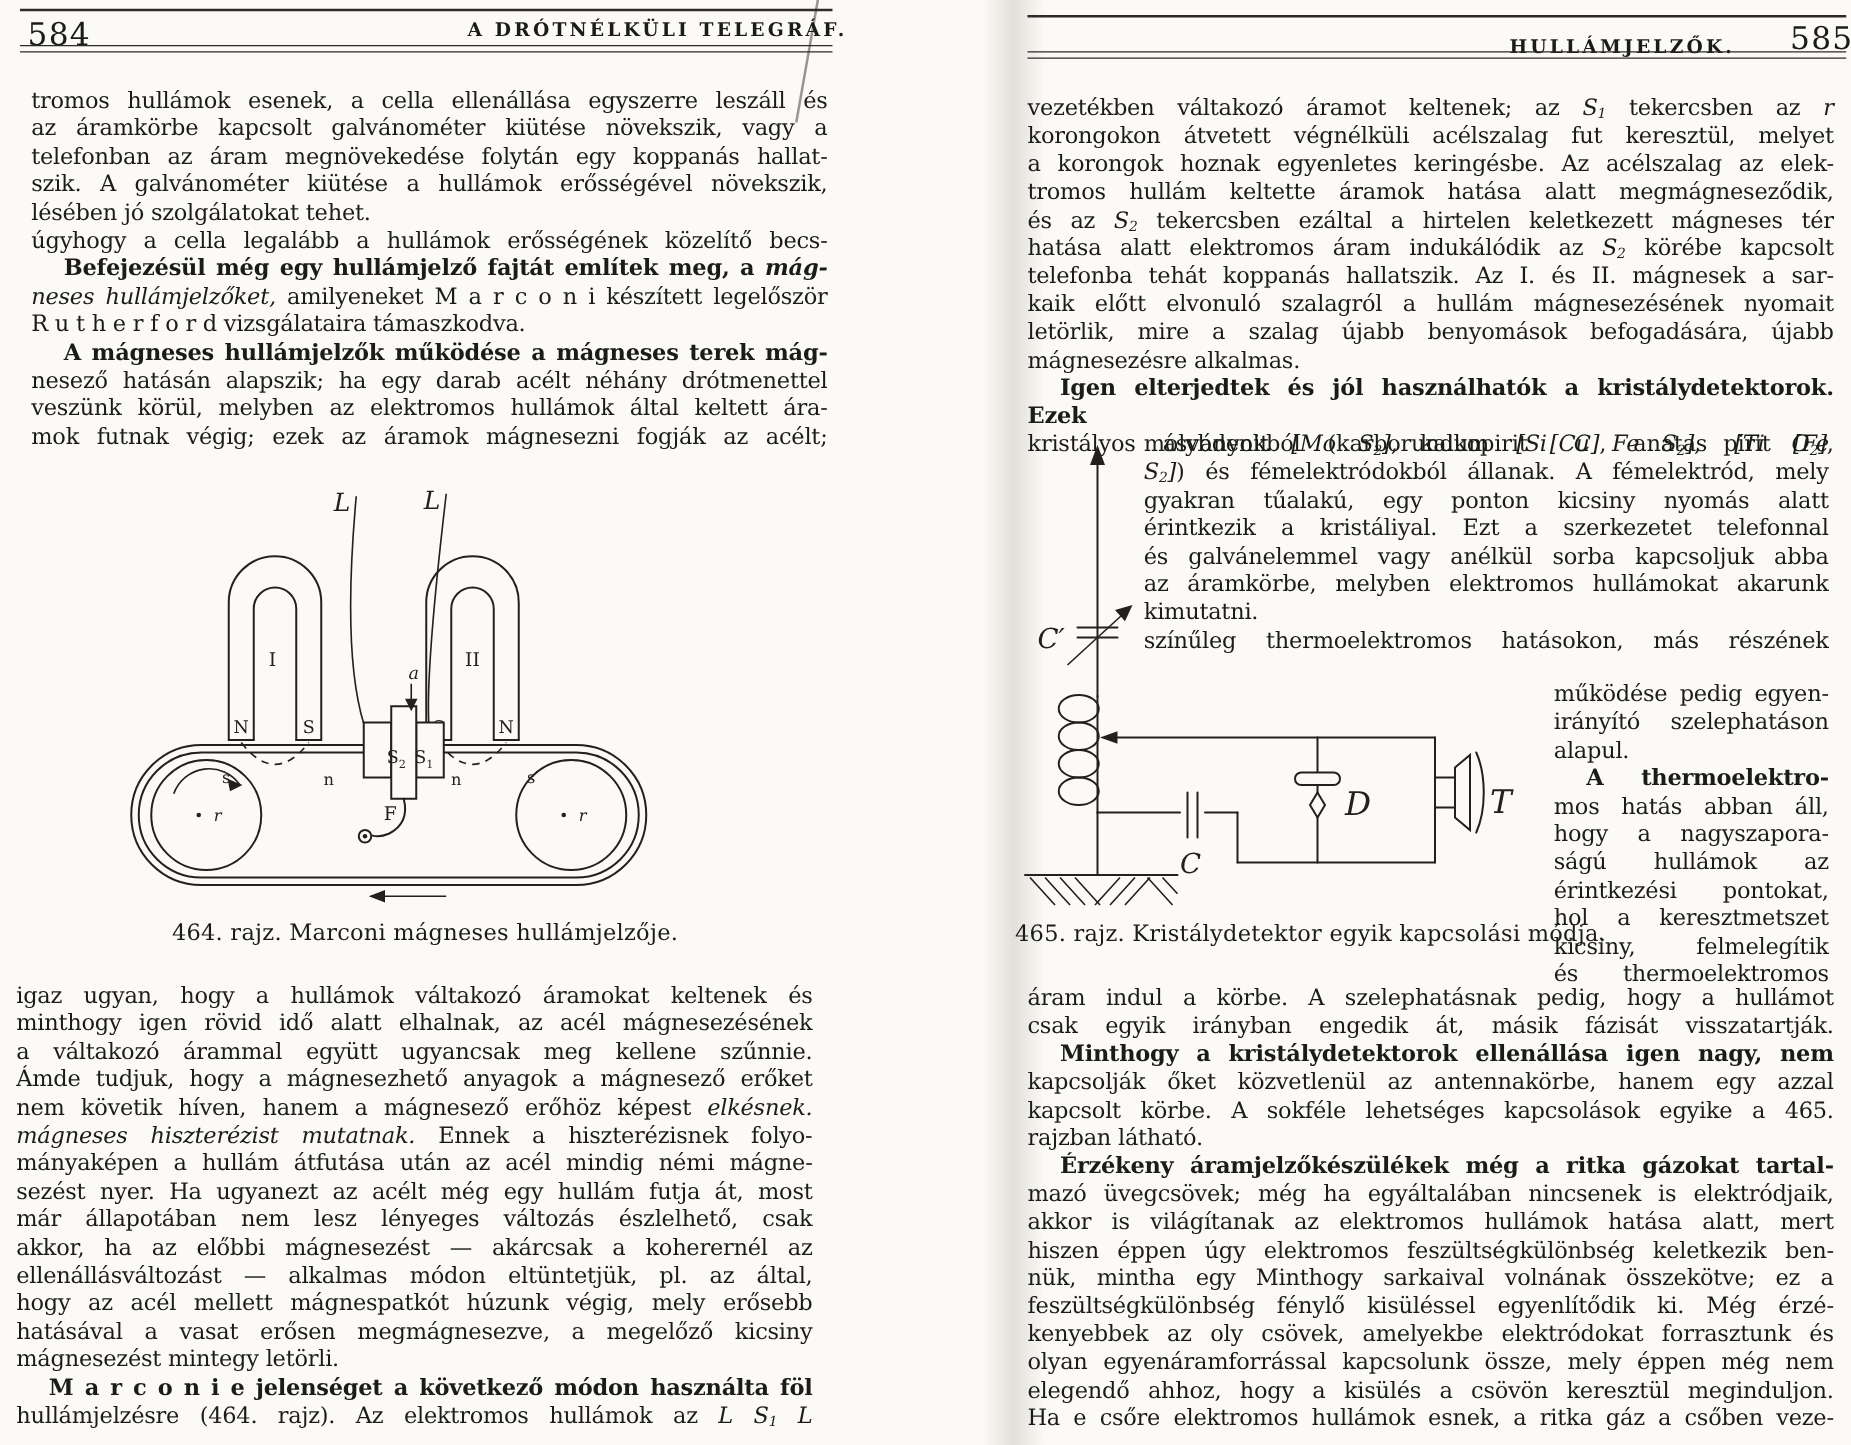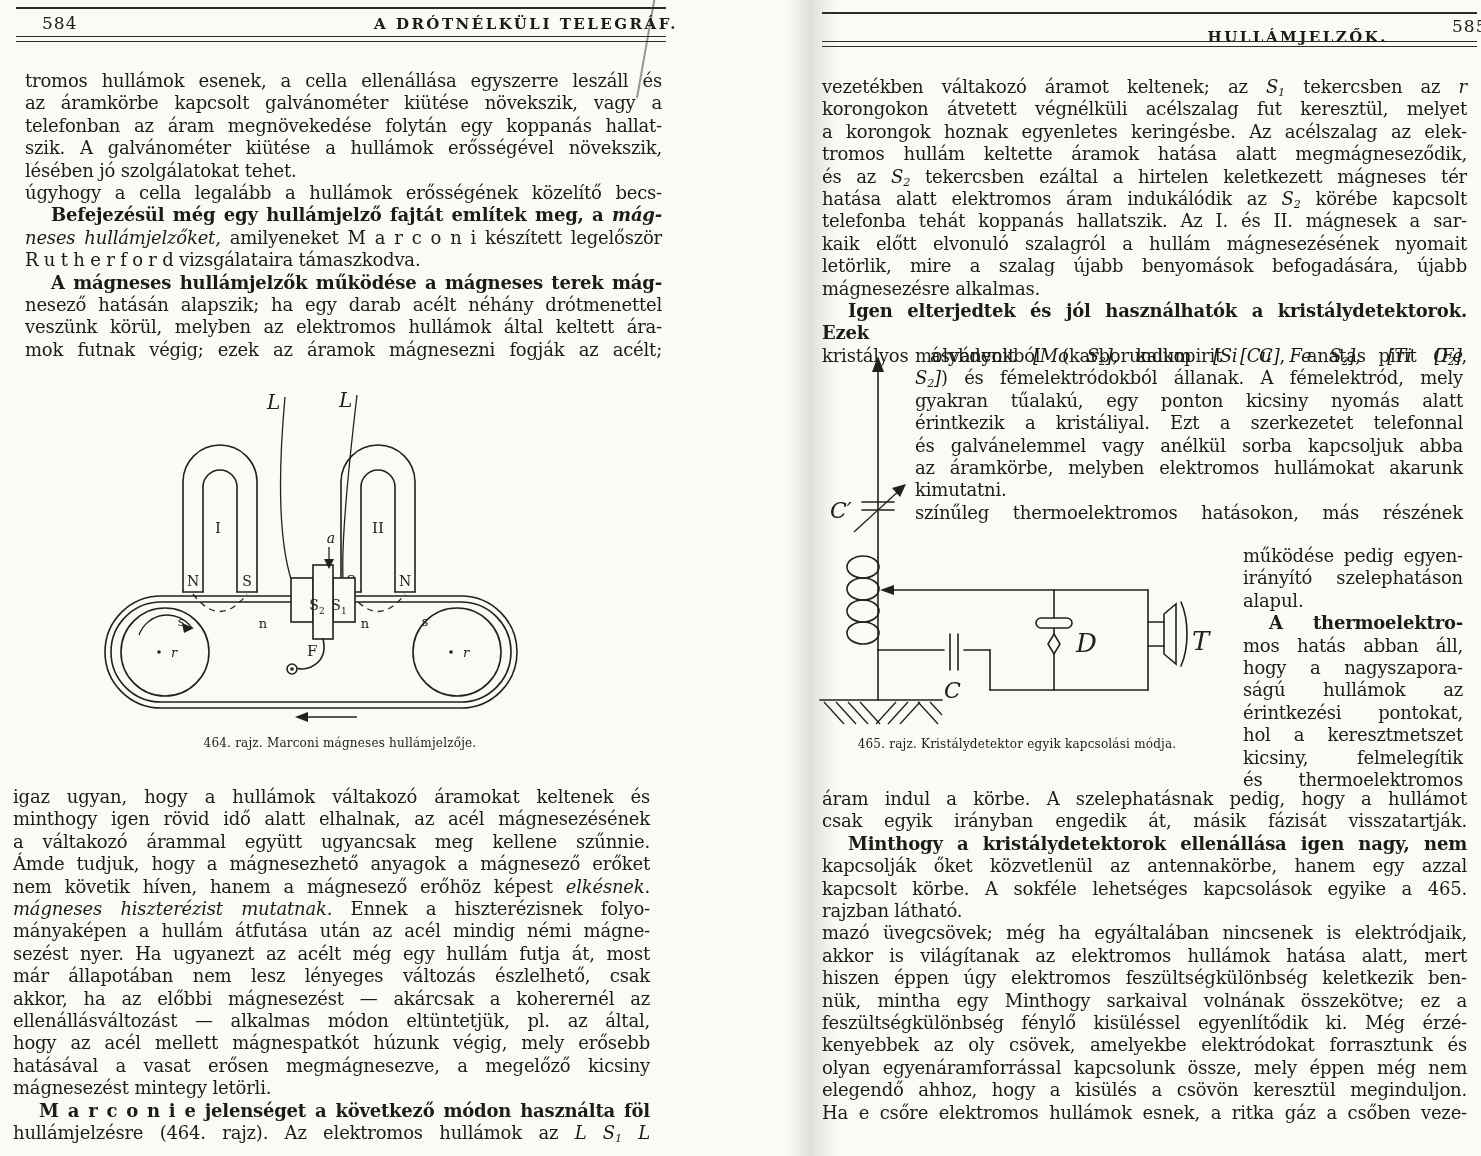--- a/index.html
+++ b/index.html
@@ -16,23 +16,23 @@
     text-align:justify;text-align-last:left;
   }
   .ln.j{text-align-last:justify;}
   .ln.ind{text-indent:26px;font-weight:bold;}
   .ln i{font-style:italic;}
   sub{font-size:0.62em;vertical-align:-0.25em;line-height:0;}
   .rh{
     font-size:15px;letter-spacing:2.5px;font-weight:bold;
     text-align:right;white-space:nowrap;
   }
-  .pn{font-size:17px;letter-spacing:1px;margin-left:20px;}
+  .pn{font-size:25px;letter-spacing:1px;}
   .rule{position:absolute;background:#2c2b28;}
-  .cap{font-size:12px;letter-spacing:0.2px;text-align:center;white-space:nowrap;}
+  .cap{font-size:18px;letter-spacing:0.2px;text-align:center;white-space:nowrap;}
   .gutter{
     position:absolute;left:786px;top:0;width:50px;height:1156px;
     background:linear-gradient(90deg, rgba(90,85,70,0) 0%, rgba(90,85,70,0.16) 50%, rgba(90,85,70,0) 100%);
   }
   .scratch{
     position:absolute;left:636px;top:-2px;width:1.5px;height:100px;
     background:rgba(70,68,62,0.55);
     transform:rotate(10deg);transform-origin:bottom center;
   }
   svg{overflow:visible;}
@@ -227,20 +227,21 @@
       <div class="ln j">kicsiny, felmelegítik</div>
       <div class="ln j">és thermoelektromos</div>
     </div>
   <div class="col" style="left:12px;top:788px;width:645px;">
       <div class="ln j">áram indul a körbe. A szelephatásnak pedig, hogy a hullámot</div>
       <div class="ln j">csak egyik irányban engedik át, másik fázisát visszatartják.</div>
       <div class="ln j ind">Minthogy a kristálydetektorok ellenállása igen nagy, nem</div>
       <div class="ln j">kapcsolják őket közvetlenül az antennakörbe, hanem egy azzal</div>
       <div class="ln j">kapcsolt körbe. A sokféle lehetséges kapcsolások egyike a 465.</div>
       <div class="ln">rajzban látható.</div>
+      <div class="ln j ind">Érzékeny áramjelzőkészülékek még a ritka gázokat tartal-</div>
       <div class="ln j">mazó üvegcsövek; még ha egyáltalában nincsenek is elektródjaik,</div>
       <div class="ln j">akkor is világítanak az elektromos hullámok hatása alatt, mert</div>
       <div class="ln j">hiszen éppen úgy elektromos feszültségkülönbség keletkezik ben-</div>
       <div class="ln j">nük, mintha egy Minthogy sarkaival volnának összekötve; ez a</div>
       <div class="ln j">feszültségkülönbség fénylő kisüléssel egyenlítődik ki. Még érzé-</div>
       <div class="ln j">kenyebbek az oly csövek, amelyekbe elektródokat forrasztunk és</div>
       <div class="ln j">olyan egyenáramforrással kapcsolunk össze, mely éppen még nem</div>
       <div class="ln j">elegendő ahhoz, hogy a kisülés a csövön keresztül meginduljon.</div>
       <div class="ln j">Ha e csőre elektromos hullámok esnek, a ritka gáz a csőben veze-</div>
     </div>

